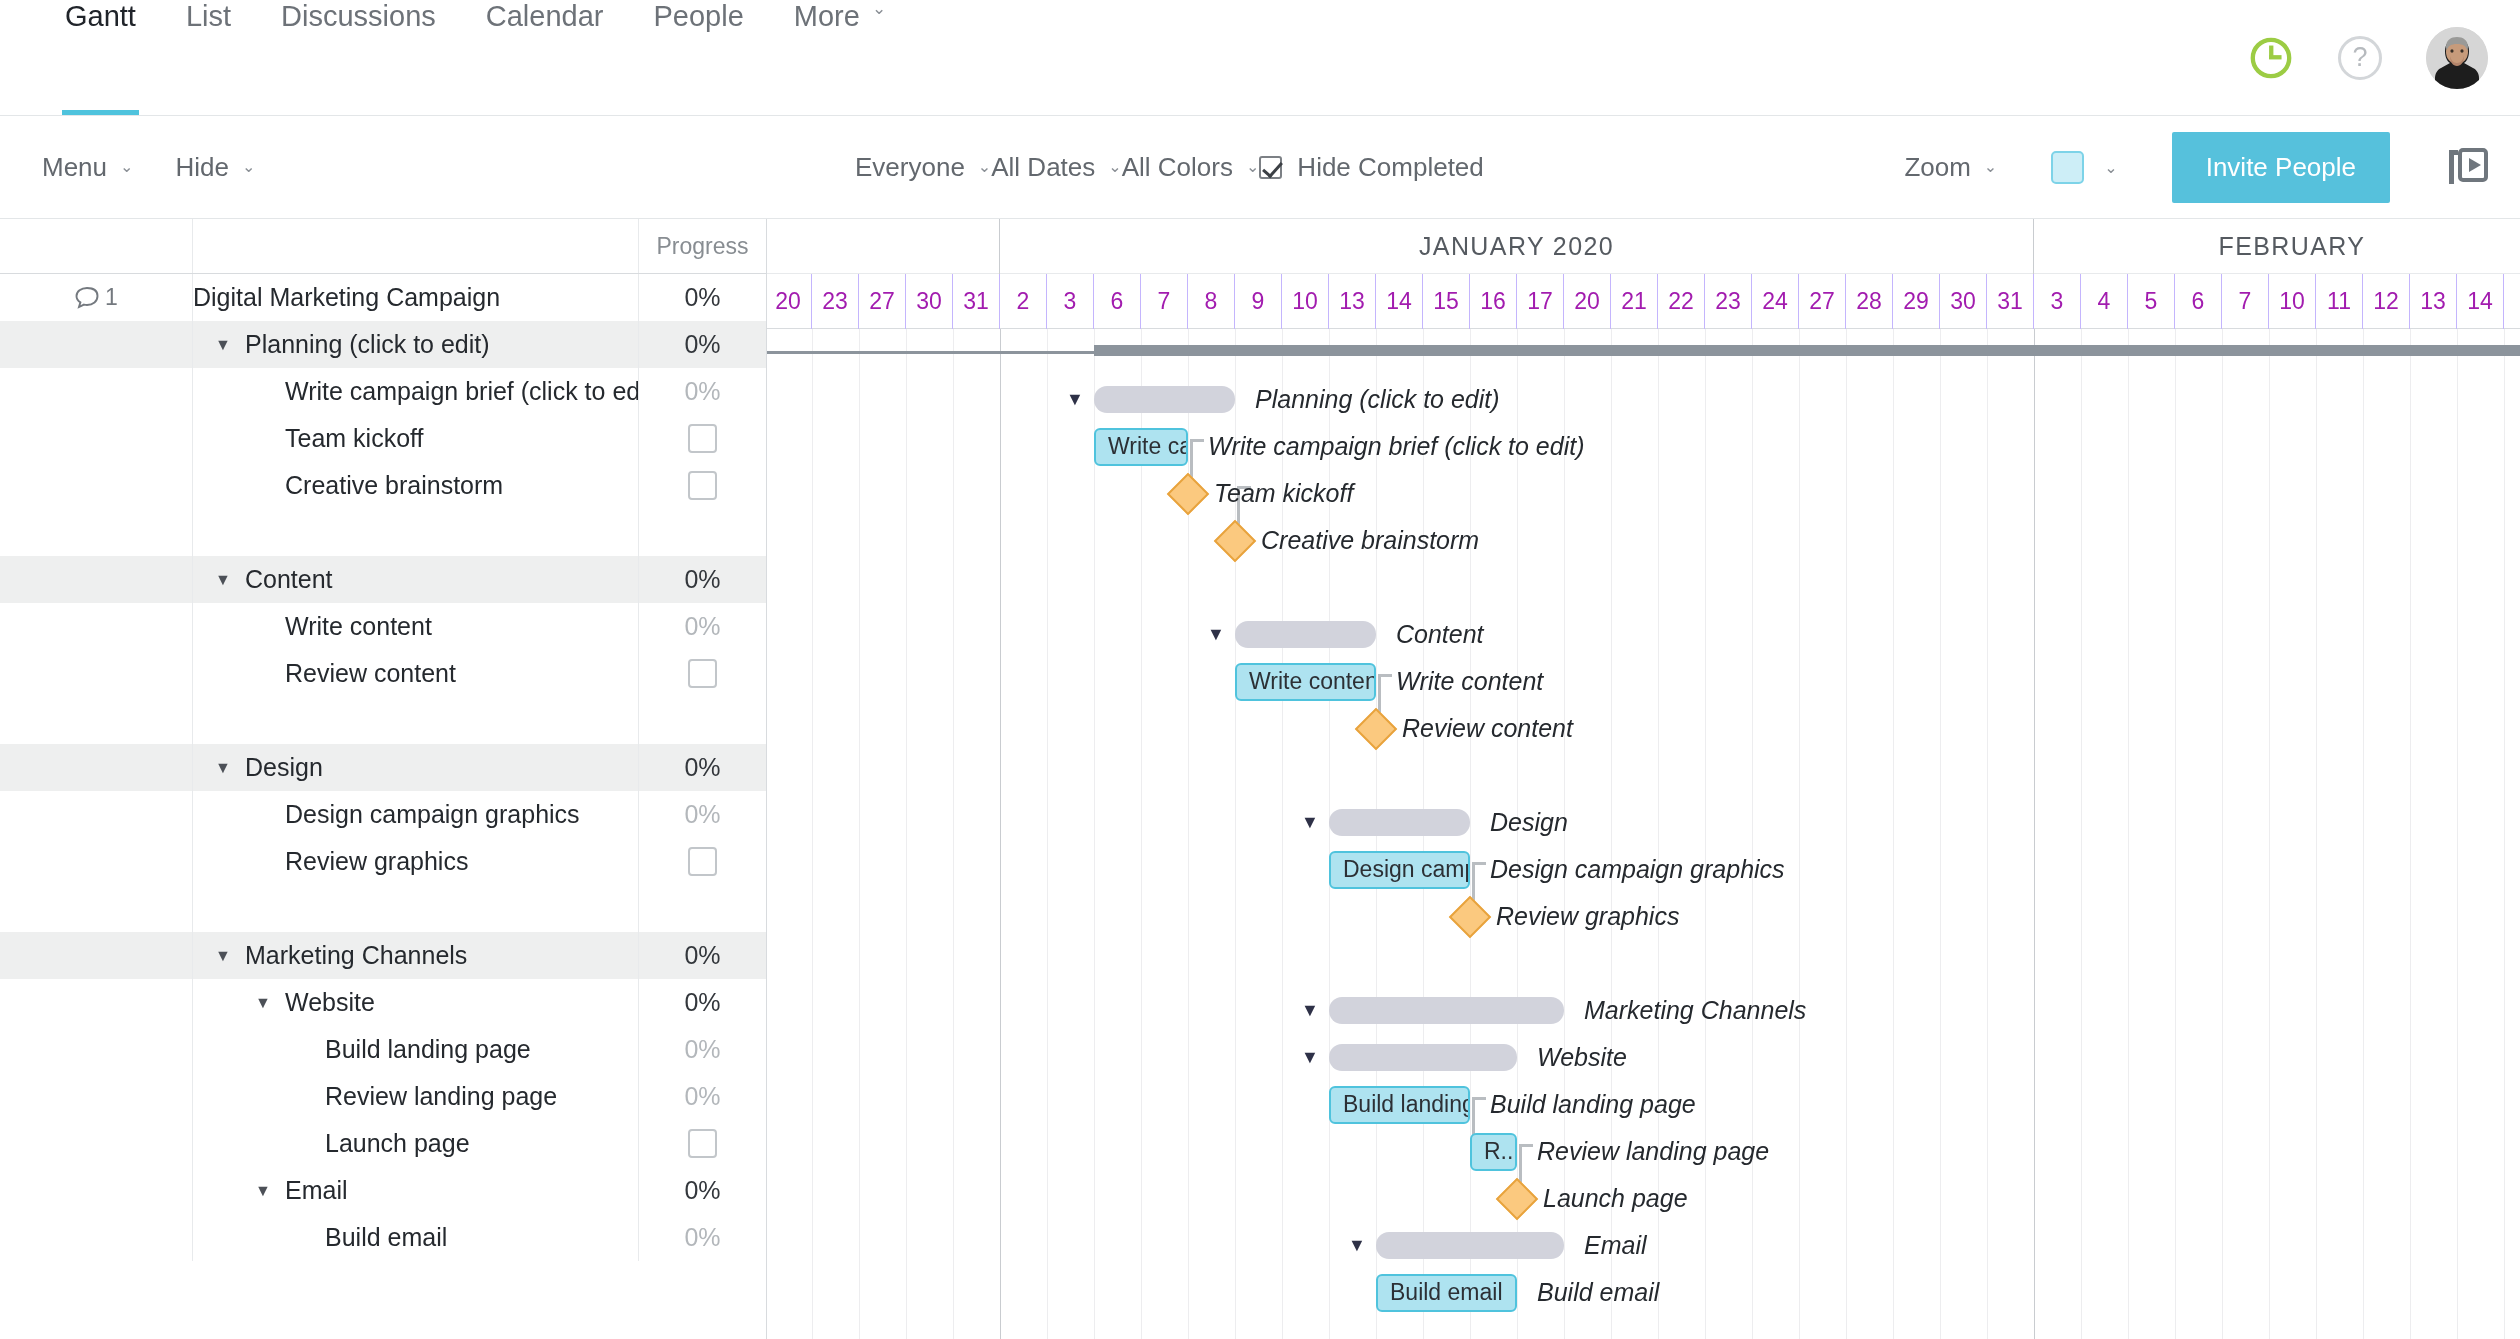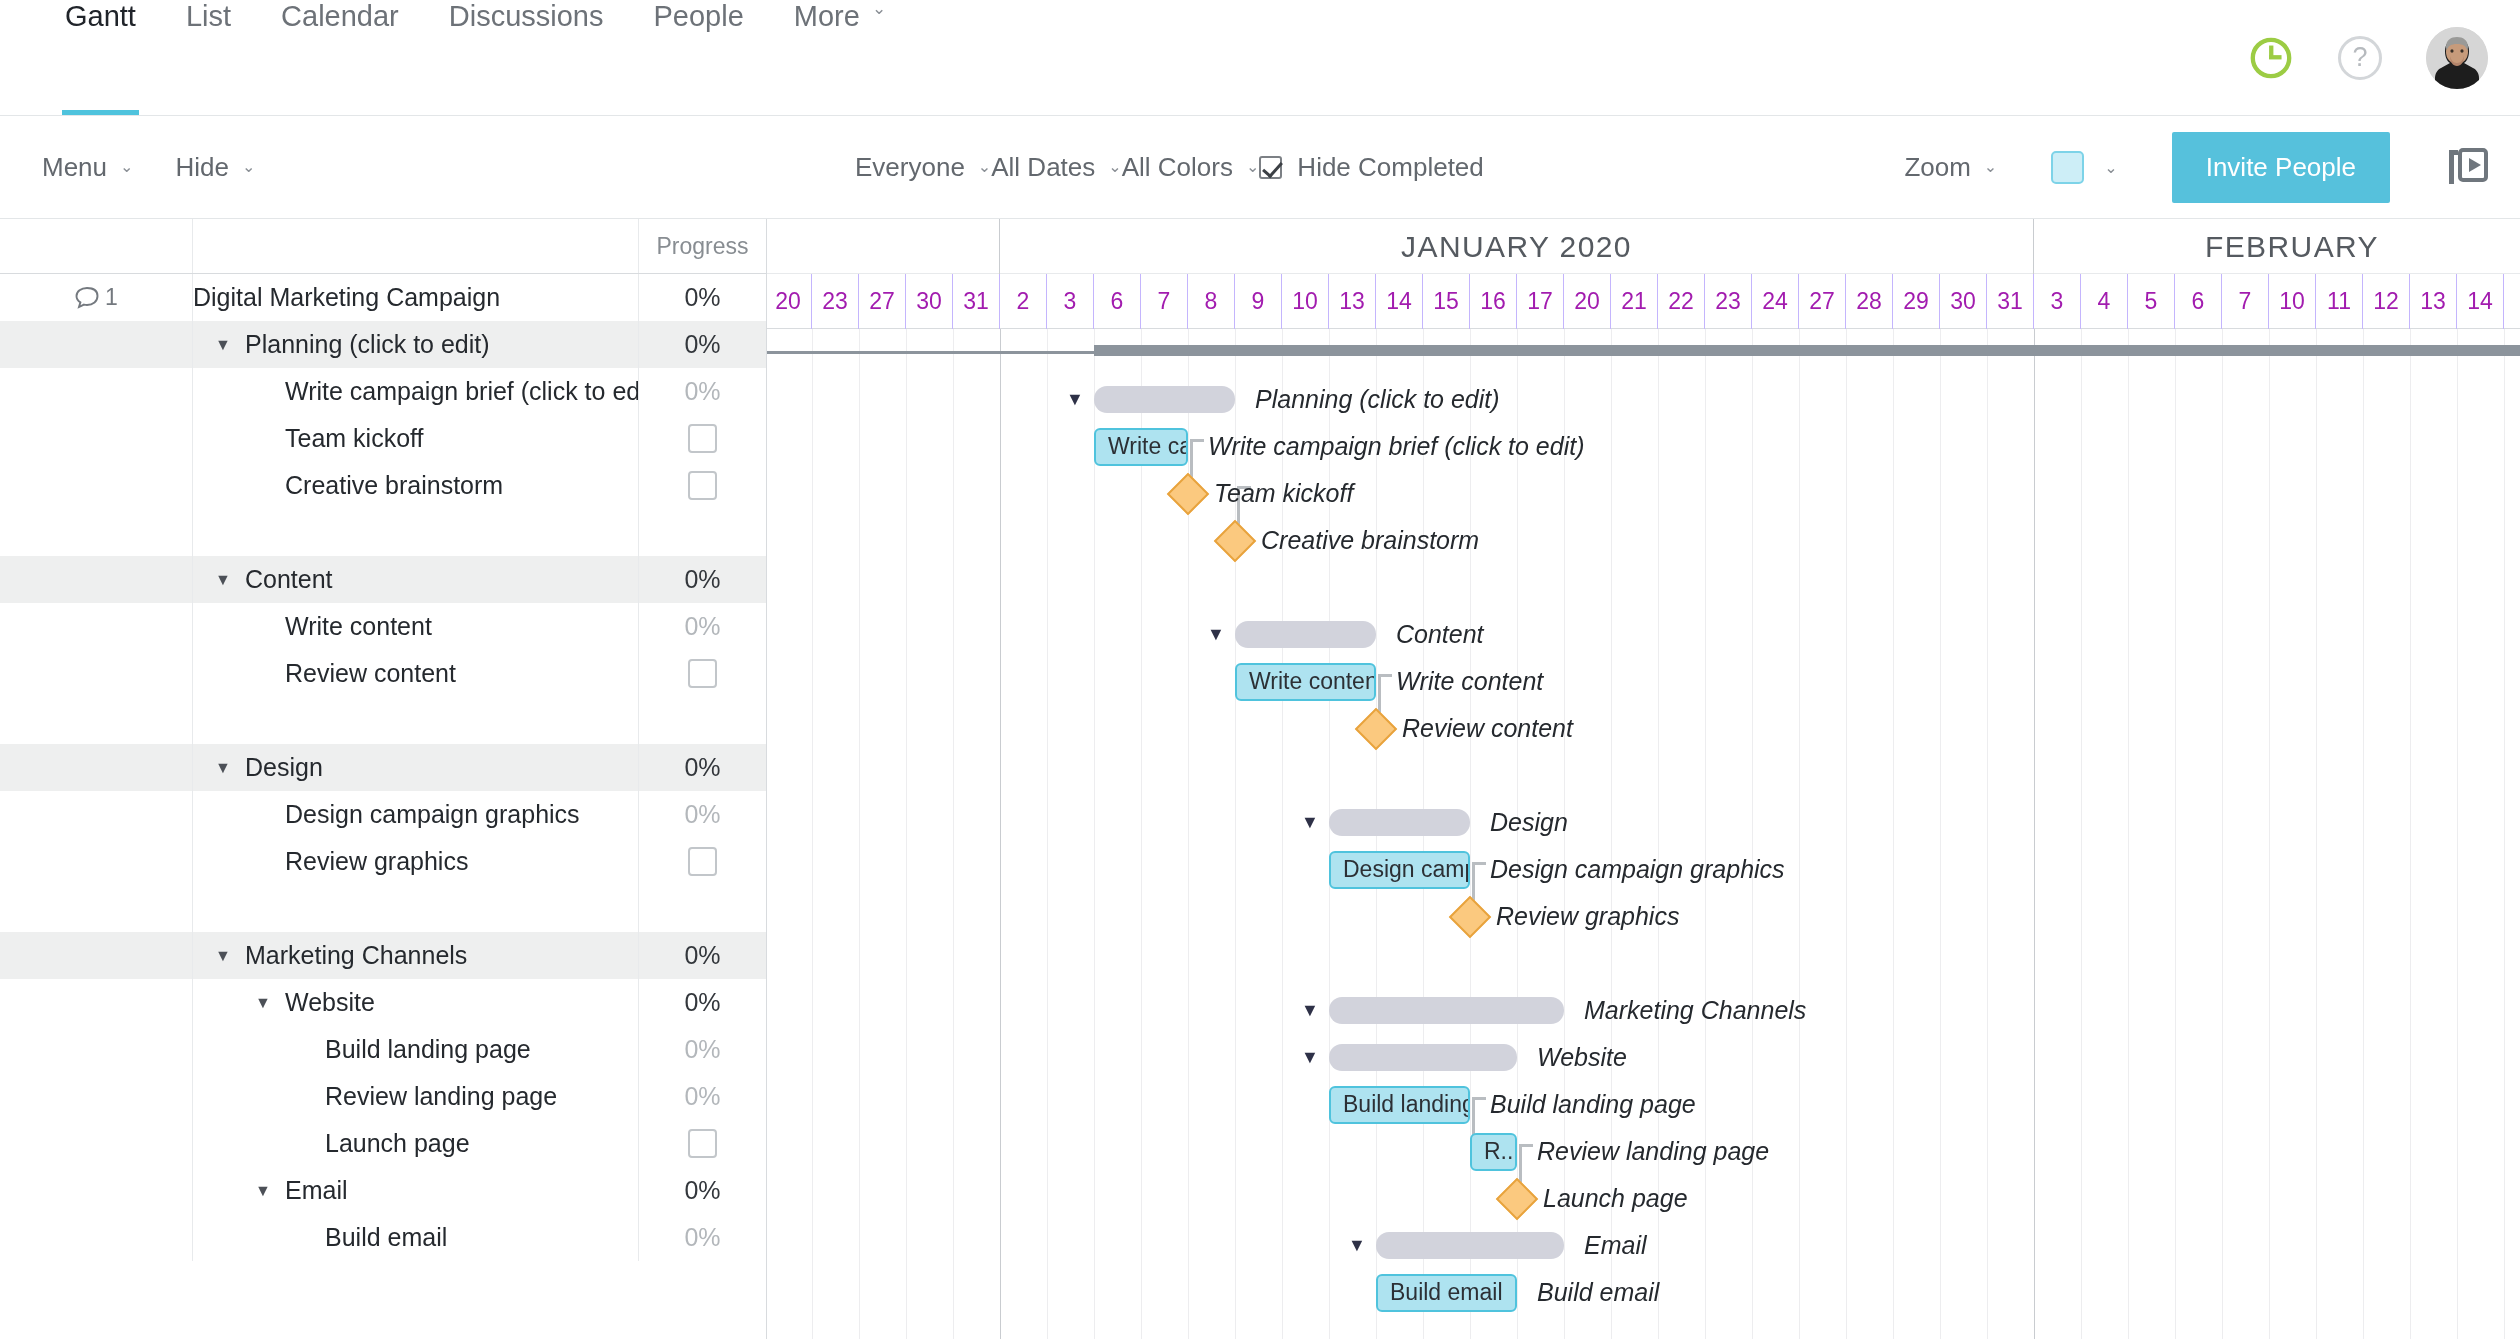--- a/index.html
+++ b/index.html
@@ -186,21 +186,21 @@
     background: #ffffff;
   }
   .tm-month-row {
     position: relative; height: 55px;
     border-bottom: 1px solid #e8eaec;
     background: #fff;
   }
   .tm-month {
     position: absolute; top: 0; height: 55px;
     display: flex; align-items: center; justify-content: center;
-    font-size: 30px; letter-spacing: 1.4px;
+    font-size: 25px; letter-spacing: 1.4px;
     color: #555a60;
     border-right: 1px solid #c9ccd0;
   }
   .tm-day-row {
     position: relative; height: 55px;
     border-bottom: 1px solid #d8dbde;
     background: #fff;
   }
   .tm-day {
     position: absolute; top: 0; height: 55px;
@@ -261,24 +261,24 @@
 
 <div class="topnav">
   <div class="nav-tabs">
       <div class="nav-tab active">
         <span>Gantt</span>
       </div>
       <div class="nav-tab">
         <span>List</span>
       </div>
       <div class="nav-tab">
+        <span>Discussions</span>
+      </div>
+      <div class="nav-tab">
         <span>Calendar</span>
-      </div>
-      <div class="nav-tab">
-        <span>Discussions</span>
       </div>
       <div class="nav-tab">
         <span>People</span>
       </div>
       <div class="nav-tab">
         <span>More</span>
         <span class="caret">⌄</span>
       </div>
     </div>
 

